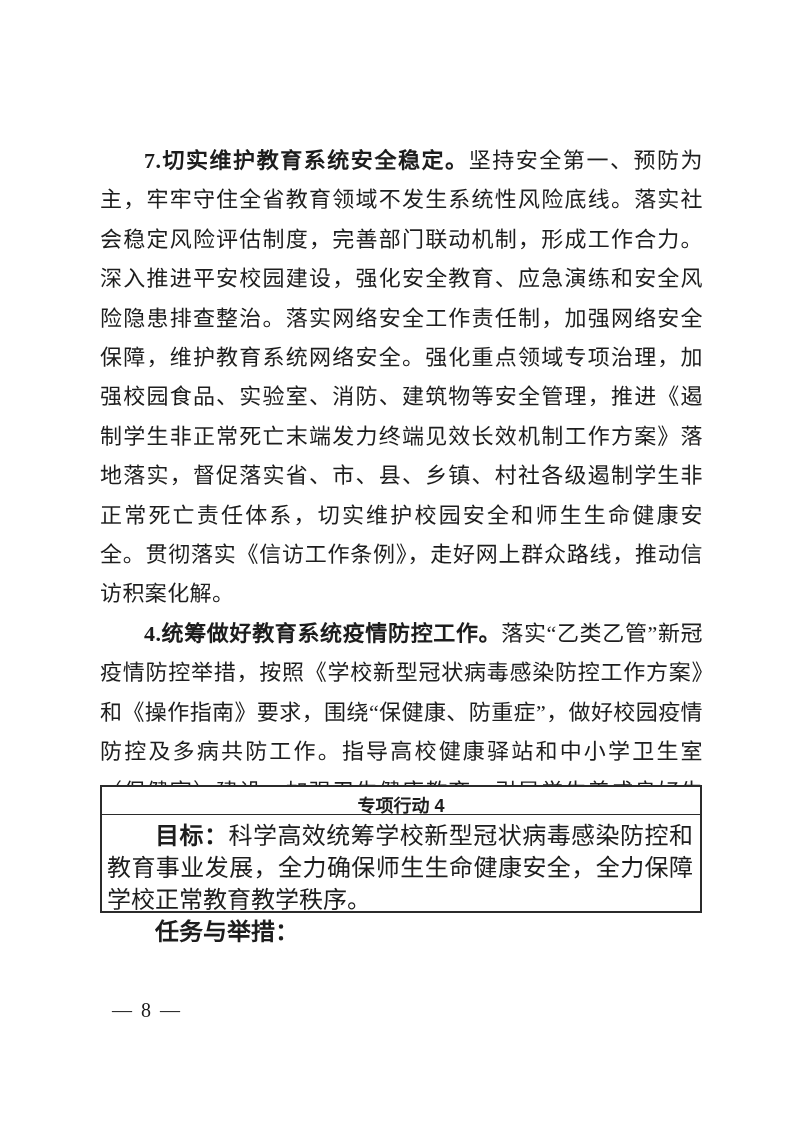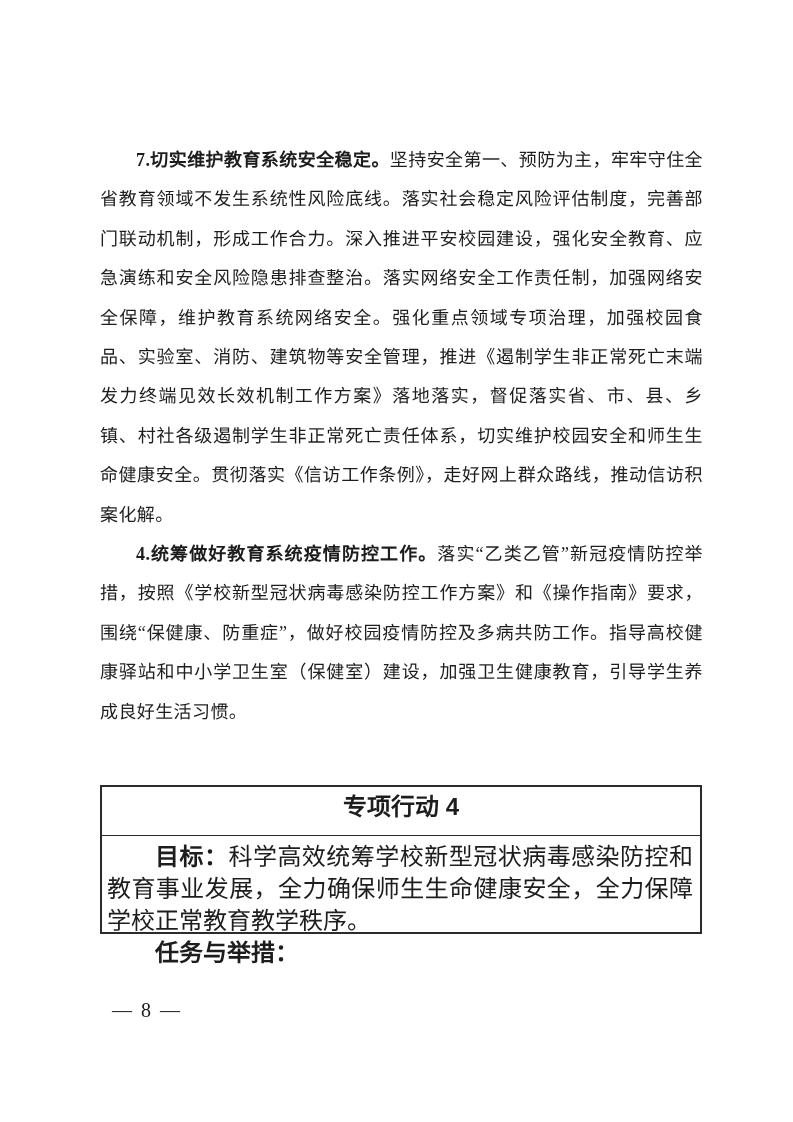--- a/index.html
+++ b/index.html
@@ -15,21 +15,21 @@
     overflow: hidden;
     color: #1d1d1d;
     font-family: "Liberation Serif", "DejaVu Serif", serif;
   }
   
   .body-text {
     position: absolute;
     left: 100px;
     top: 141px;
     width: 603px;
-    font-size: 18px;
+    font-size: 22px;
     line-height: 39.4px;
     text-align: justify;
     letter-spacing: 0.4px;
   }
   .para {
     margin: 0;
     text-indent: 2em;
   }
   .lead {
     font-weight: bold;
@@ -49,24 +49,24 @@
     border-bottom: 1px solid #2b2b2b;
   }
   .action-table .row:last-child {
     border-bottom: none;
   }
   .hei {
     font-family: "Liberation Sans", "DejaVu Sans", sans-serif;
     font-weight: bold;
   }
   .title-row {
-    height: 49px;
+    height: 28px;
     line-height: 39px;
     text-align: center;
-    font-size: 24px;
+    font-size: 18px;
   }
   .name-row {
     height: 37px;
     line-height: 37px;
     padding-left: 38px;
     font-size: 21px;
     text-align: left;
   }
   .goal-row {
     height: 96px;

